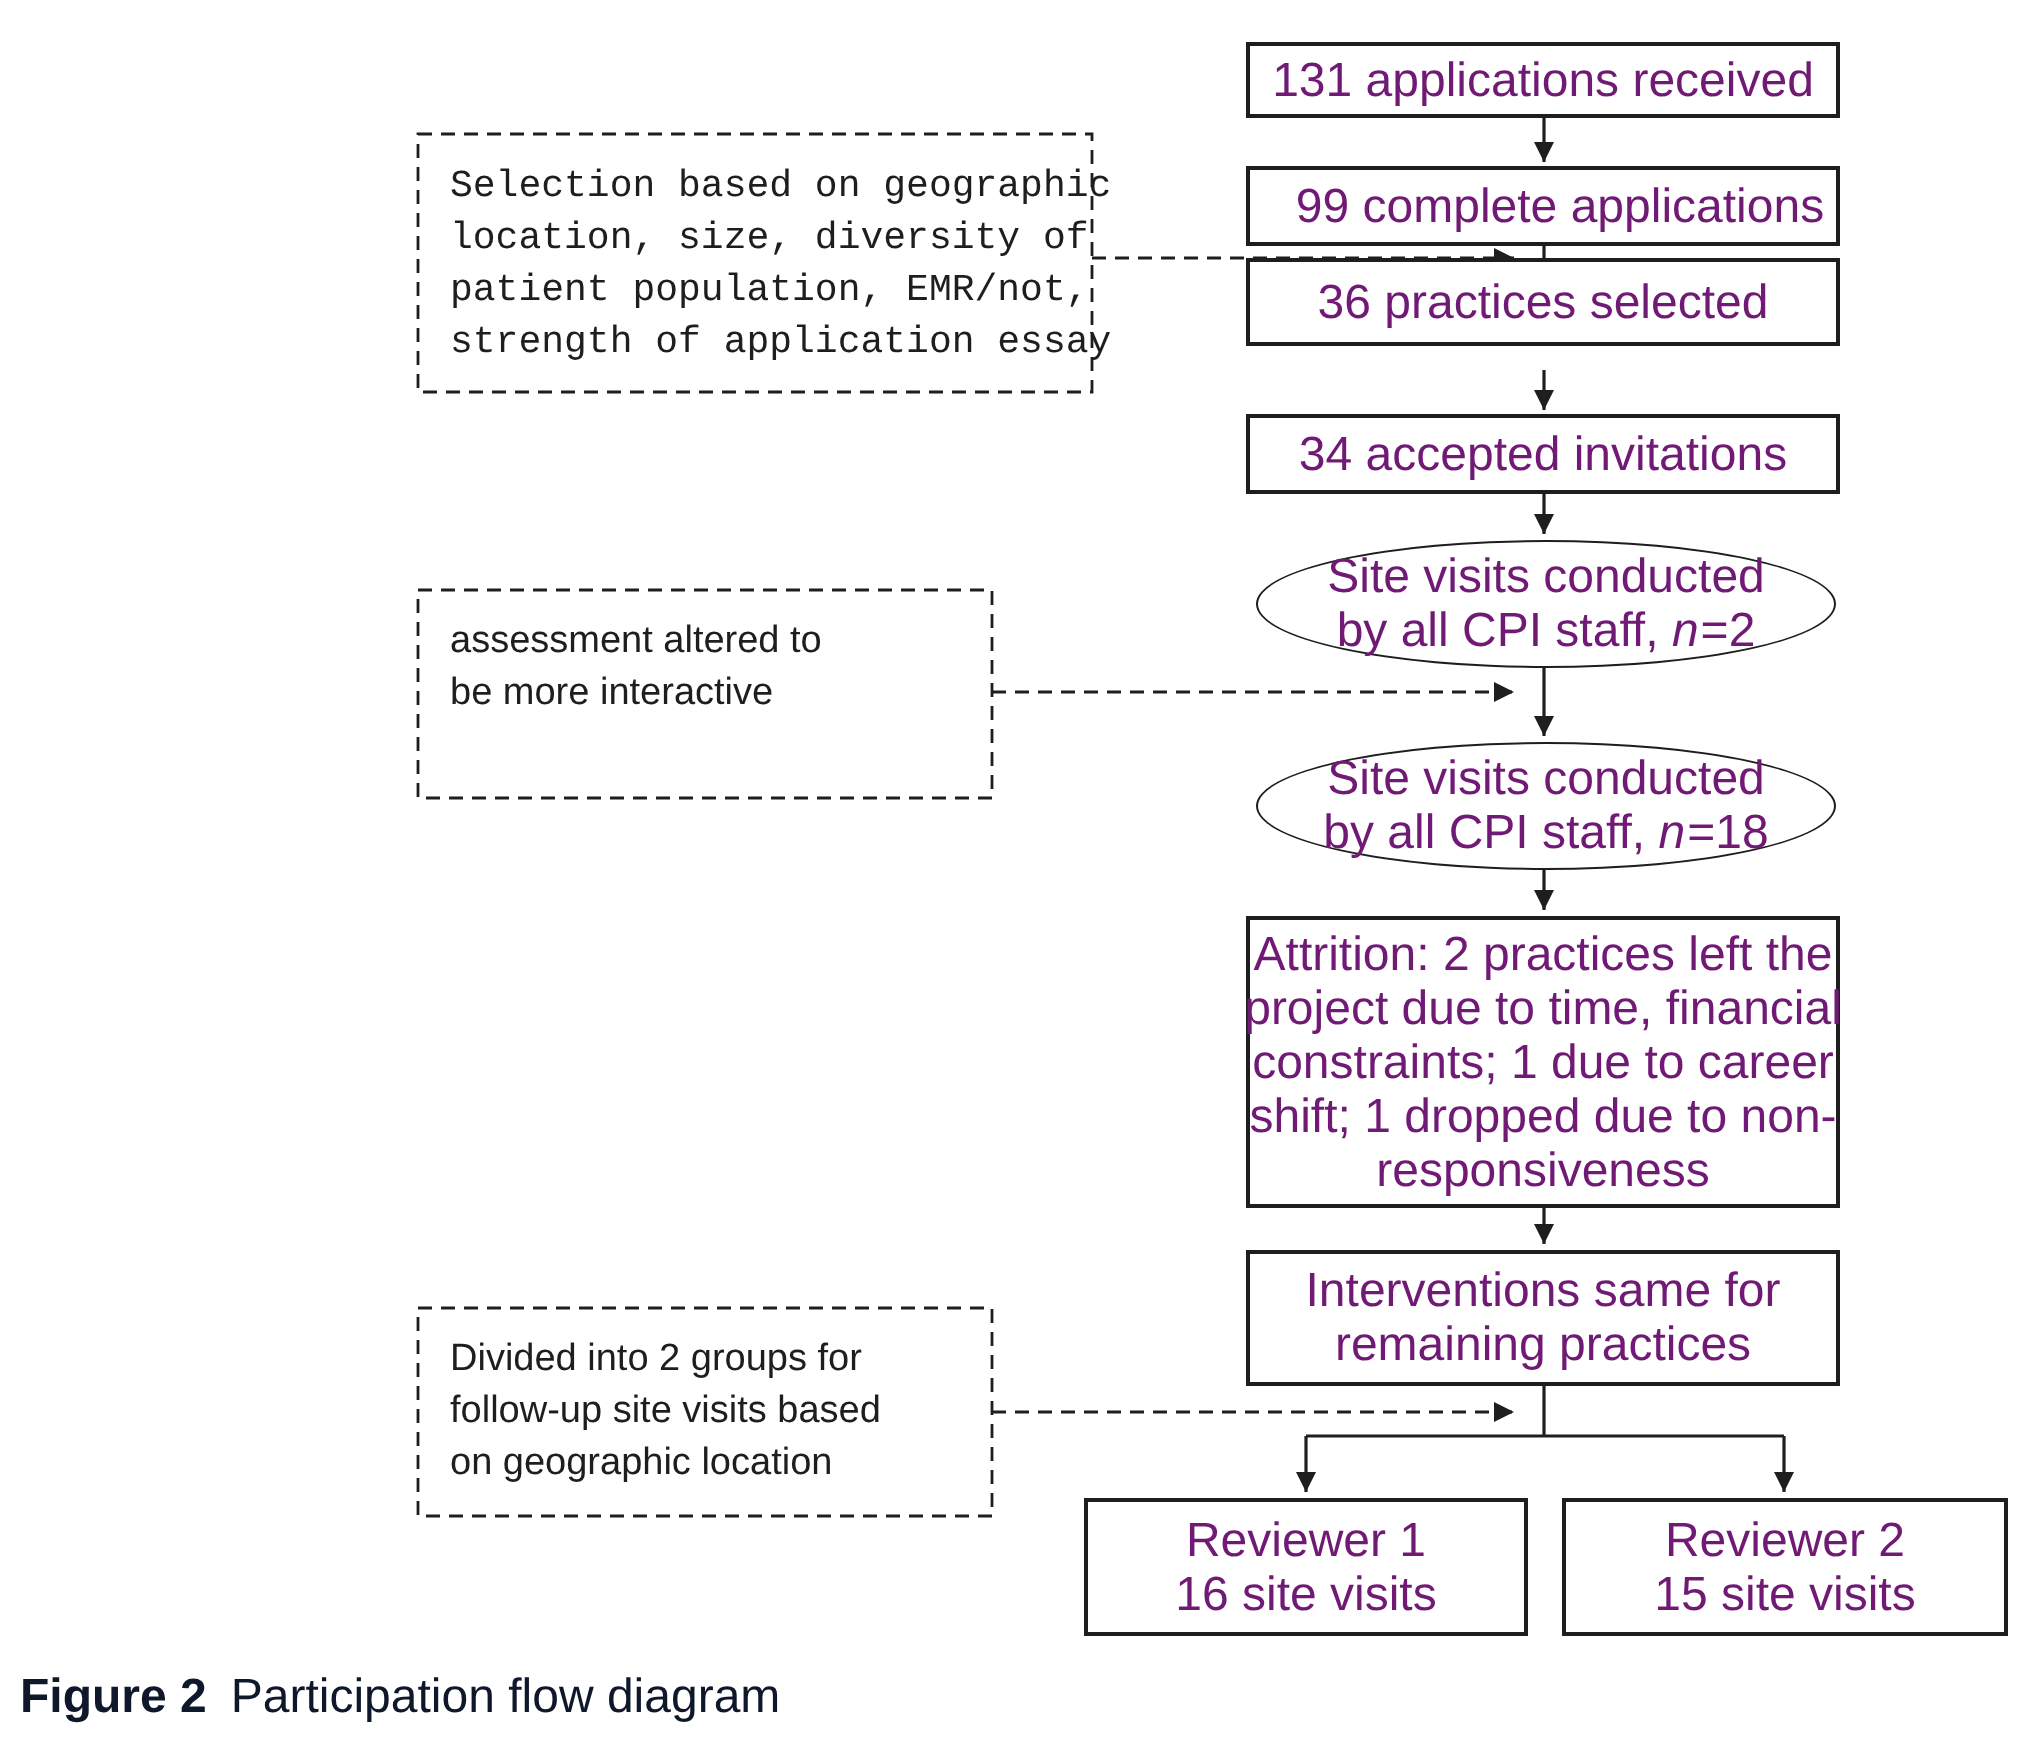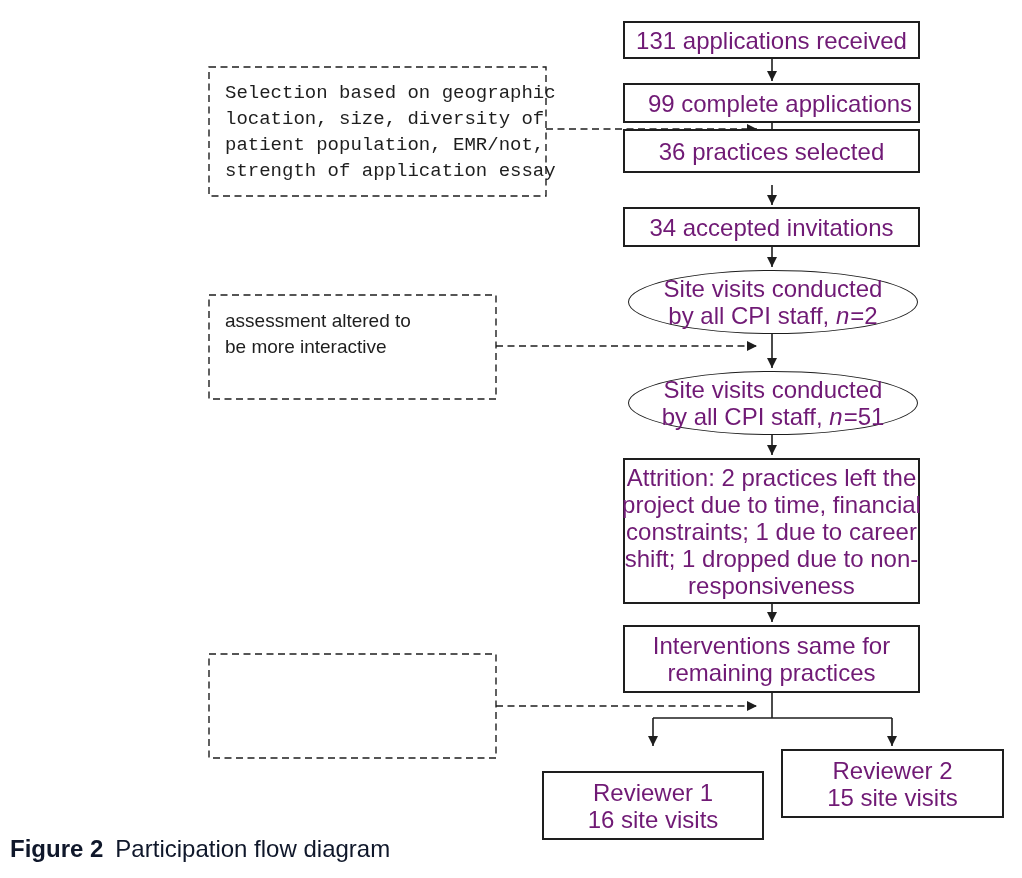--- a/index.html
+++ b/index.html
@@ -54,21 +54,21 @@
 
   
   .n-b1  { left: 623px; top: 21px;  width: 297px; height: 38px; }
   .n-b2  { left: 623px; top: 83px;  width: 297px; height: 40px; padding-left: 17px; }
   .n-b3  { left: 623px; top: 129px; width: 297px; height: 44px; }
   .n-b4  { left: 623px; top: 207px; width: 297px; height: 40px; }
   .n-e1  { left: 628px; top: 270px; width: 290px; height: 64px; }
   .n-e2  { left: 628px; top: 371px; width: 290px; height: 64px; }
   .n-attr{ left: 623px; top: 458px; width: 297px; height: 146px; }
   .n-int { left: 623px; top: 625px; width: 297px; height: 68px; }
-  .n-r1  { left: 542px; top: 749px; width: 222px; height: 69px; margin-top: 22px; }
+  .n-r1  { left: 542px; top: 749px; width: 222px; height: 69px; }
   .n-r2  { left: 781px; top: 749px; width: 223px; height: 69px; }
 
   
   .a-1 { left: 209px; top: 67px;  width: 337px; height: 129px; font-family: Liberation Mono, monospace; }
   .a-2 { left: 209px; top: 295px; width: 287px; height: 104px; }
   .a-3 { left: 209px; top: 654px; width: 287px; height: 104px; }
 
   .caption {
     position: absolute;
     left: 10px;
@@ -136,21 +136,21 @@
     <span class="line">34 accepted invitations</span>
   </div>
 
   <div class="node ellipse-node n-e1">
     <div class="line">Site visits conducted</div>
     <div class="line"><span>by all CPI staff, </span><span class="var">n</span><span>=2</span></div>
   </div>
 
   <div class="node ellipse-node n-e2">
     <div class="line">Site visits conducted</div>
-    <div class="line"><span>by all CPI staff, </span><span class="var">n</span><span>=51</span></div>
+    <div class="line"><span>by all CPI staff, </span><span class="var">n</span><span>=18</span></div>
   </div>
 
   <div class="node rect-node n-attr">
     <div class="line">Attrition: 2 practices left the</div>
     <div class="line">project due to time, financial</div>
     <div class="line">constraints; 1 due to career</div>
     <div class="line">shift; 1 dropped due to non-</div>
     <div class="line">responsiveness</div>
   </div>
 
@@ -174,18 +174,23 @@
     <span class="line">location, size, diversity of</span>
     <span class="line">patient population, EMR/not,</span>
     <span class="line">strength of application essay</span>
   </div>
 
   <div class="annotation a-2">
     <span class="line">assessment altered to</span>
     <span class="line">be more interactive</span>
   </div>
 
+  <div class="annotation a-3">
+    <span class="line">Divided into 2 groups for</span>
+    <span class="line">follow-up site visits based</span>
+    <span class="line">on geographic location</span>
+  </div>
 
   <div class="caption">
     <span class="cap-label">Figure 2</span><span class="cap-text">Participation flow diagram</span>
   </div>
 
 </div>
 
 </body></html>

